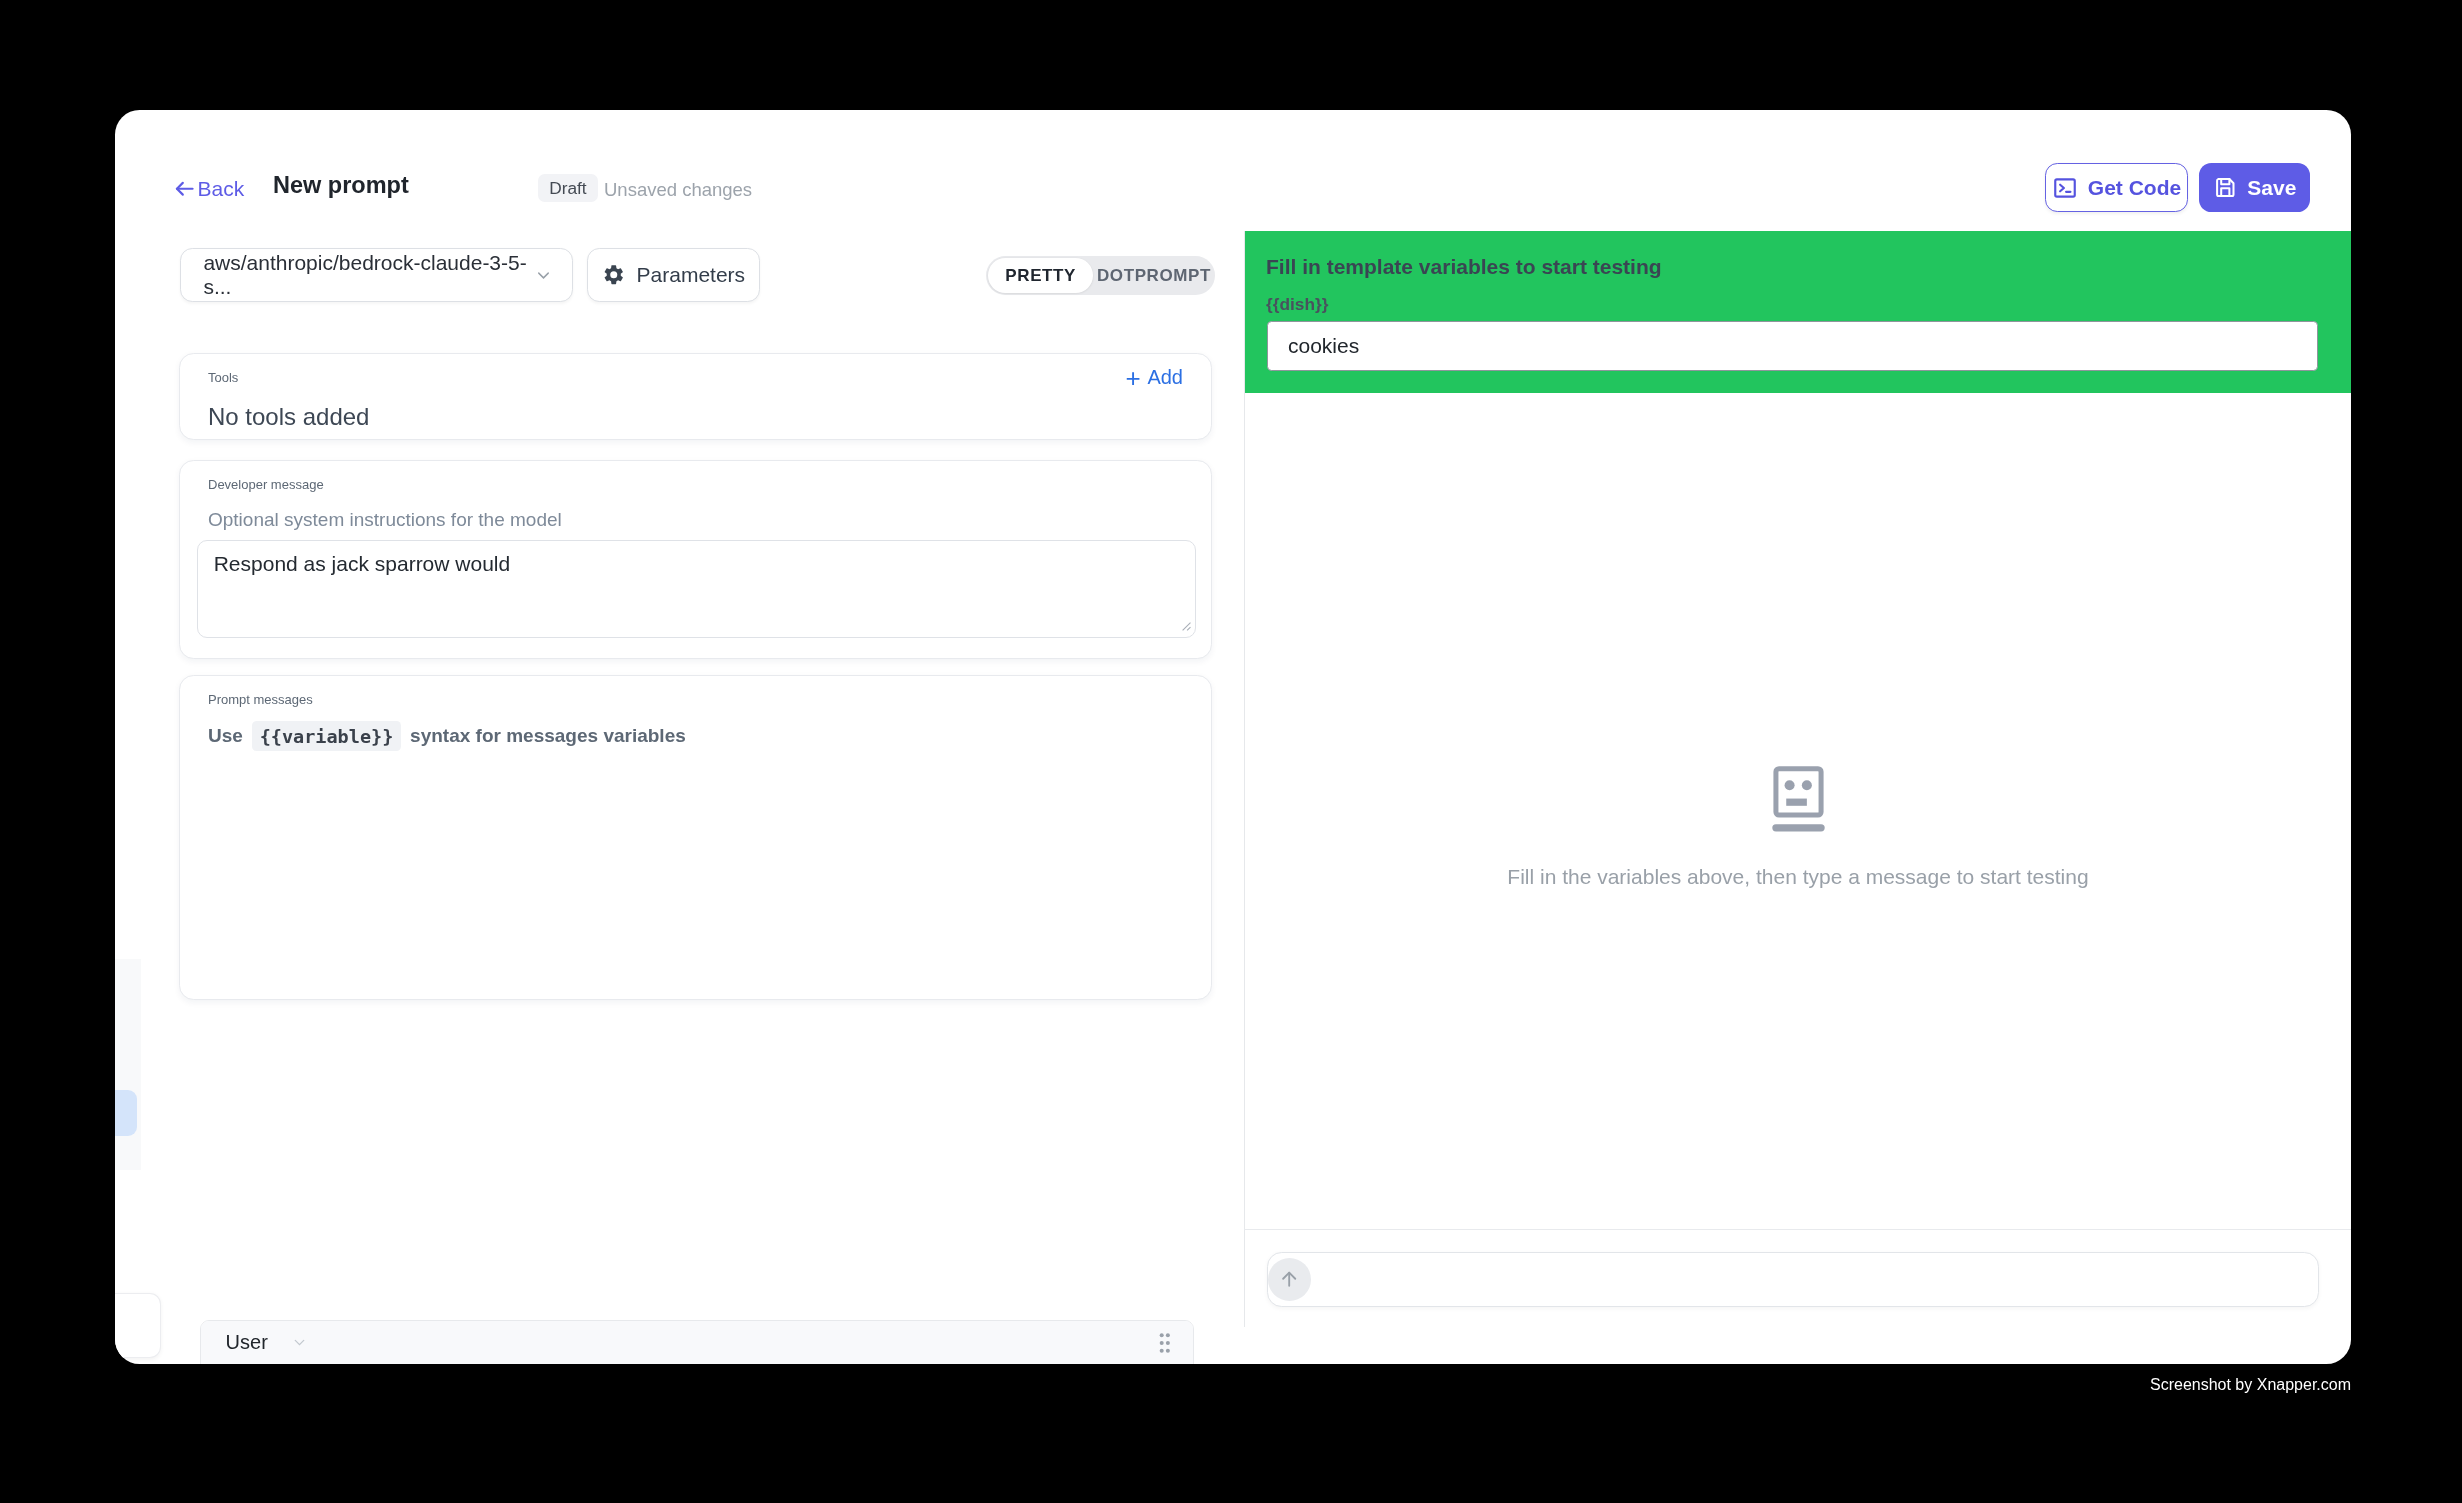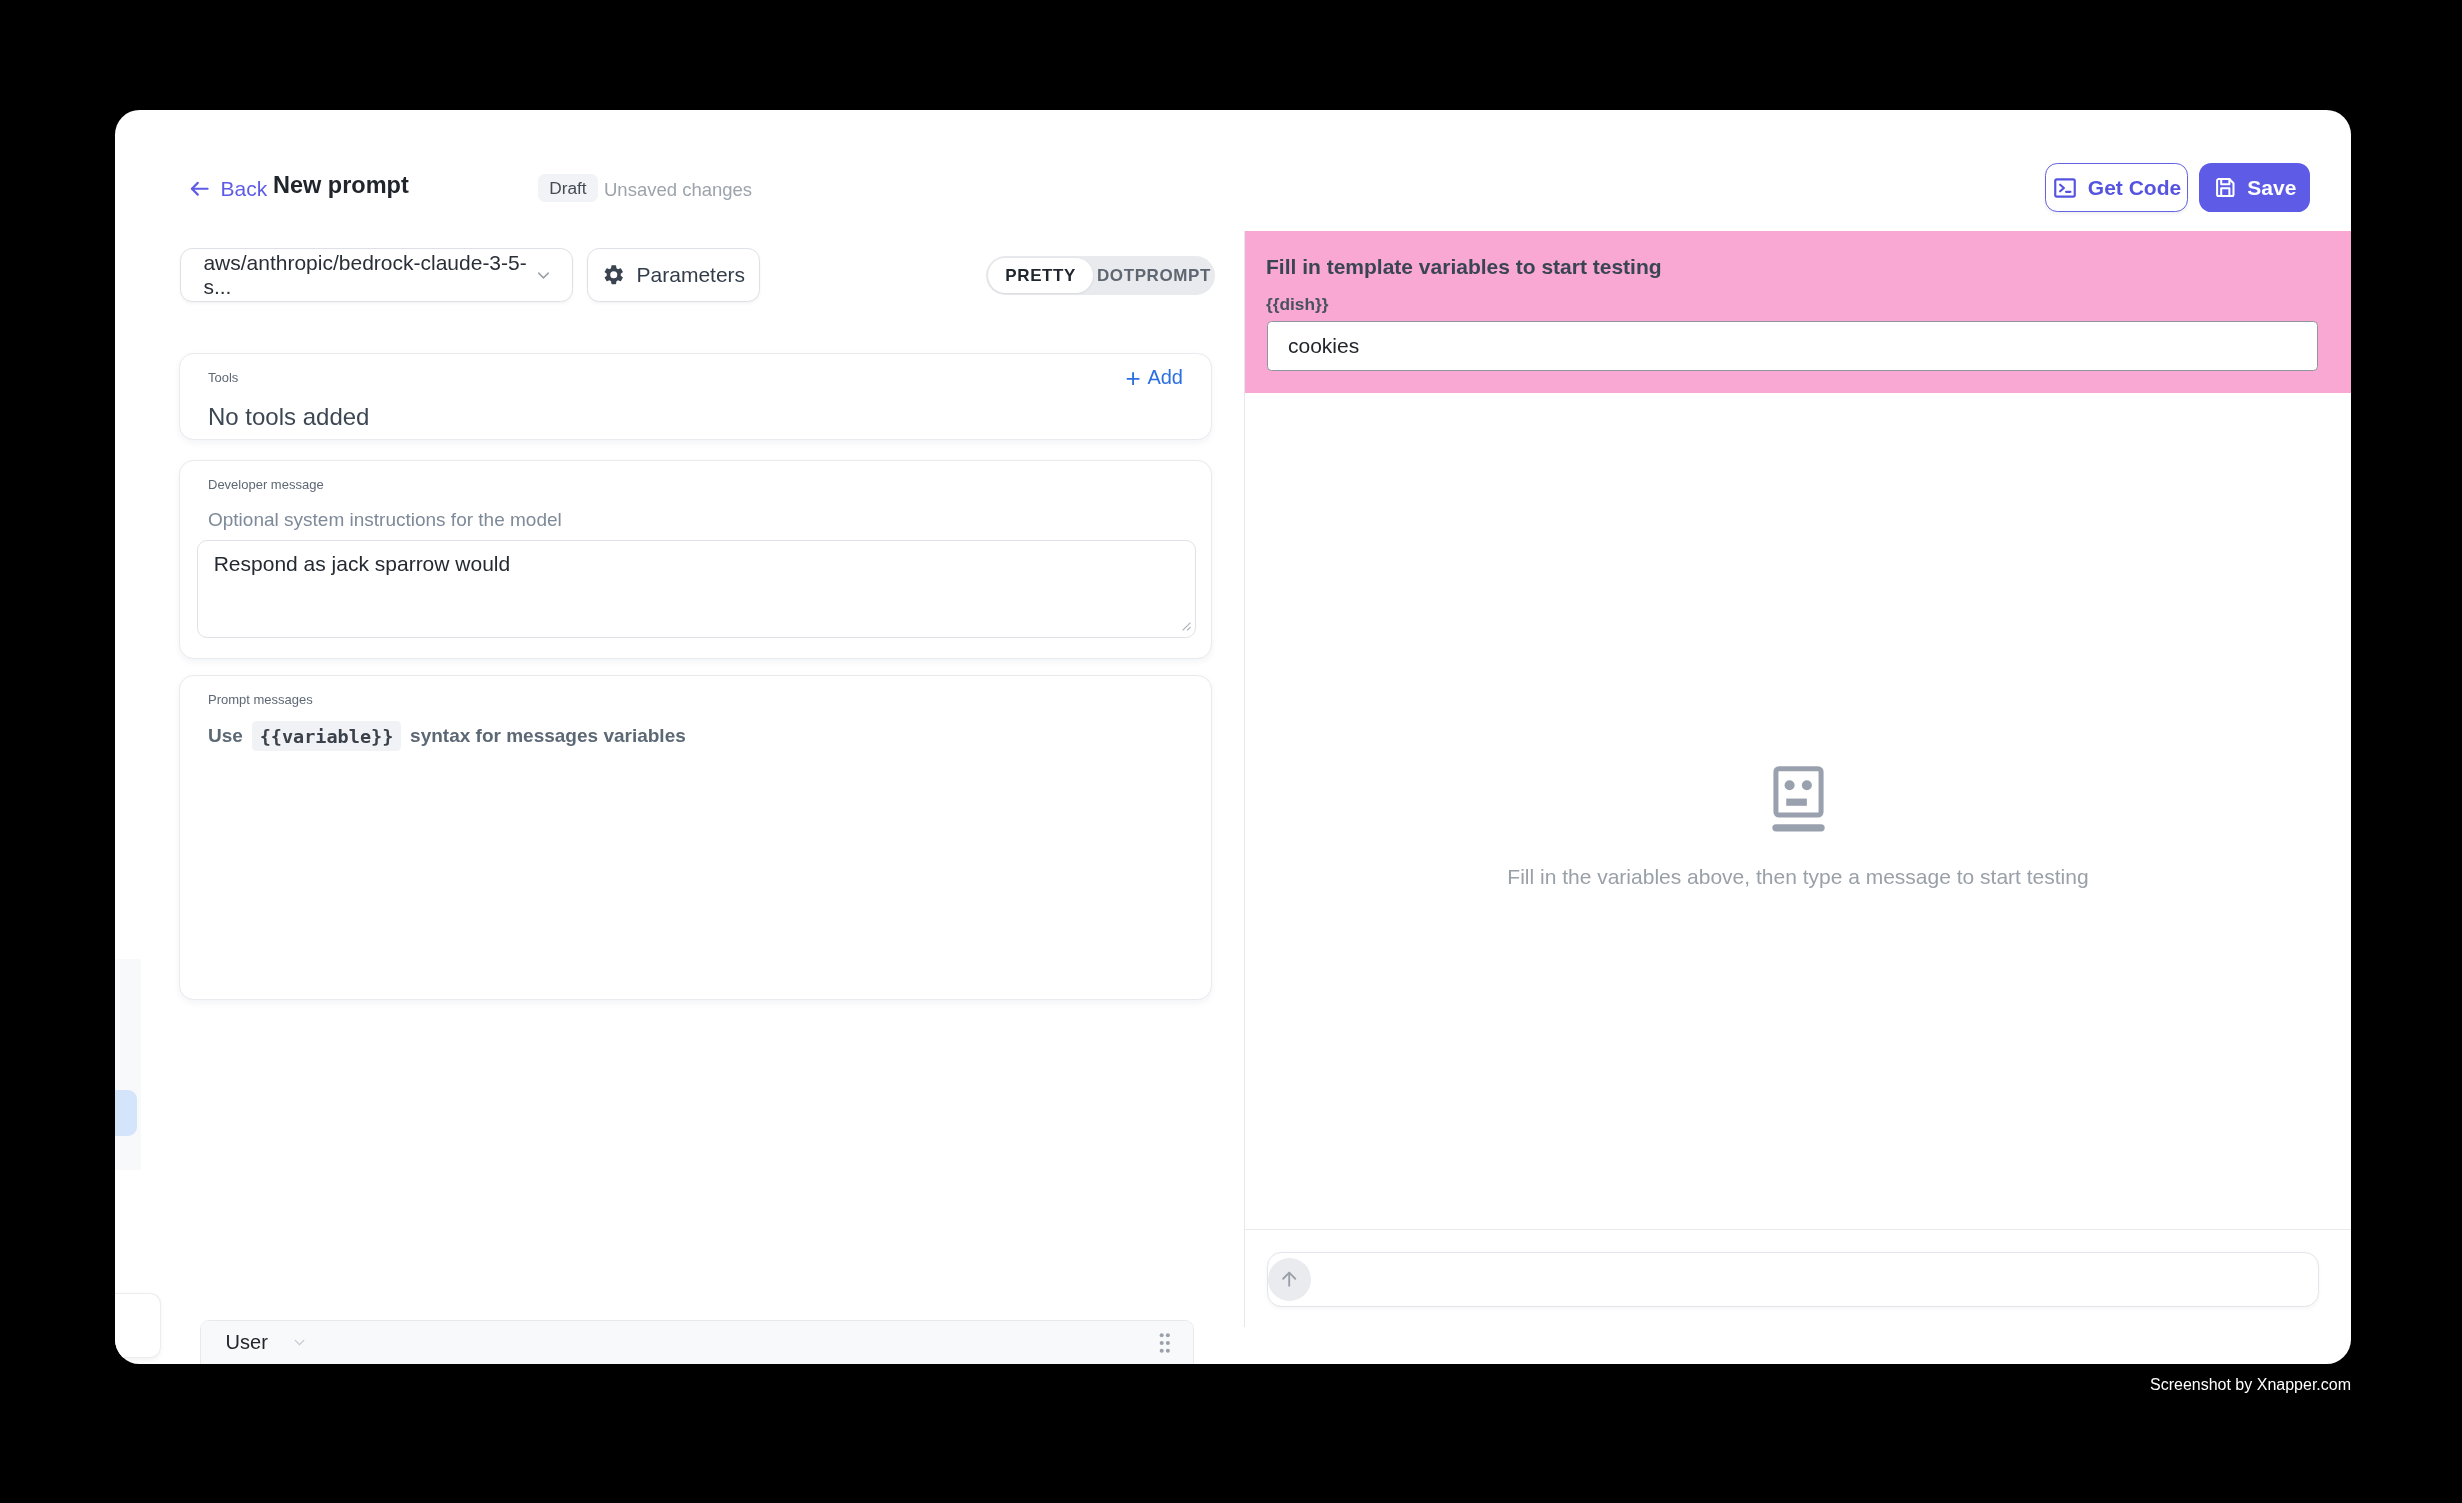--- a/index.html
+++ b/index.html
@@ -11,21 +11,21 @@
     overflow:hidden;
     -webkit-font-smoothing:antialiased;
   }
   .abs { position:absolute; }
   .app {
     position:absolute; left:115px; top:110px; width:2236px; height:1254px;
     background:#fff; border-radius:24.6px; overflow:hidden;
   }
   .row { display:flex; align-items:center; }
   
-  .back-btn { left:73px; top:63px; height:31px; gap:9px; color:#5E5CE6; font-size:21px; cursor:pointer; }
+  .back-btn { left:58px; top:63px; height:31px; gap:1px; color:#5E5CE6; font-size:21px; cursor:pointer; }
   .page-title { left:158px; top:62px; font-size:23.5px; font-weight:700; color:#20252C; }
   .draft-badge { left:423px; top:64px; height:28px; padding:0 11.2px; border-radius:6.7px;
                  background:#F2F3F6; color:#454B54; font-size:17.3px; display:flex; align-items:center; }
   .unsaved { left:489px; top:69px; font-size:18.5px; color:#9CA3AB; }
   .btn { display:flex; align-items:center; justify-content:center; gap:10px; border-radius:12.3px; cursor:pointer; }
   .get-code { left:1930px; top:53px; width:143px; height:49px; background:#fff;
               border:1.7px solid #6562E3; color:#5553DF; font-size:21px; font-weight:700;
               box-shadow:0 1.1px 3.4px rgba(0,0,0,.06); }
   .save { left:2084px; top:53px; width:111px; height:49px; background:#5E5CE6; color:#fff;
           font-size:21px; font-weight:700; }
@@ -56,21 +56,21 @@
   .ta-wrap textarea { width:100%; height:100%; }
   .resize-glyph { position:absolute; right:4.5px; bottom:4.5px; pointer-events:none; }
   .code-chip { font-family:"DejaVu Sans Mono", monospace; font-size:18.5px; color:#3A414B;
                background:#F0F2F5; border-radius:4.5px; padding:4.5px 7.8px; }
   .msg-block { position:absolute; left:20px; top:644px; width:994px; height:201px;
                border:1.1px solid #E7E9EC; border-radius:9px; background:#fff; }
   .role-bar { position:absolute; left:0; top:0; right:0; height:44px; background:#F8F9FB;
               border-bottom:1.1px solid #E7E9EC; border-radius:7.8px 7.8px 0 0; display:flex; align-items:center; }
   
   .v-divider { left:1129px; top:121px; width:1.1px; height:1096px; background:#E6E8EB; }
-  .blue-panel { left:1130px; top:121px; width:1106px; height:162px; background:#f9a8d4; }
+  .blue-panel { left:1130px; top:121px; width:1106px; height:162px; background:#22c55e; }
   .panel-heading { left:21px; top:23.5px; font-size:21px; font-weight:700; color:#3A4553; position:absolute; }
   .var-label { left:21px; top:63px; font-size:17.3px; font-weight:700; color:#49525E; position:absolute; }
   .var-input { position:absolute; left:22px; top:90px; width:1051px; height:50px; background:#fff;
                border:1.1px solid #8F959C; border-radius:4.5px; font-size:21px; color:#21262C;
                padding:0 20px; outline:none; font-family:"Liberation Sans", sans-serif; }
   .empty-wrap { left:1130px; top:654px; width:1106px; text-align:center; }
   .empty-text { margin-top:31px; font-size:21px; color:#99A0A8; }
   .chat-divider { left:1129px; top:1119px; width:1107px; height:1.1px; background:#E8EAED; }
   .chat-bar { left:1152px; top:1142px; width:1052px; height:55px; border:1.1px solid #E2E5E9; border-radius:14.6px;
               background:#fff; box-shadow:0 1.1px 4.5px rgba(0,0,0,.04); display:flex; align-items:center; }

